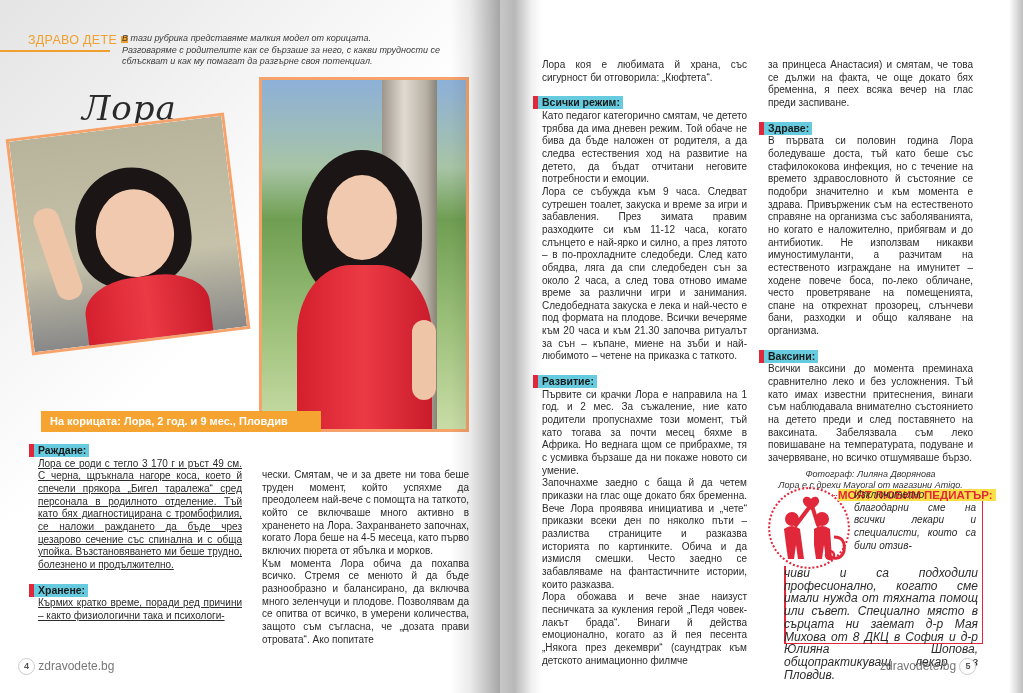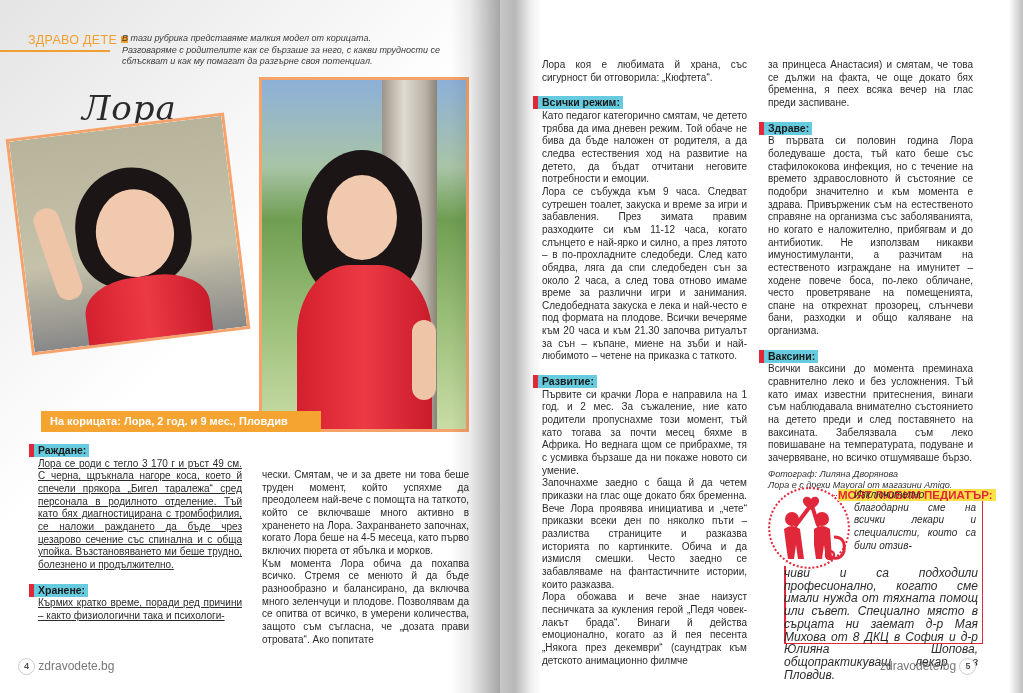--- a/index.html
+++ b/index.html
@@ -36,21 +36,21 @@
   .girl-arm { position: absolute; background: #efc5a8; border-radius: 12px; }
 
   .caption-bar { position: absolute; left: 41px; top: 411px; width: 280px; height: 21px; background: #f5a431; color: #fff; font-weight: bold; font-size: 11px; line-height: 21px; padding-left: 9px; }
 
   
   .col { position: absolute; font-size: 10px; line-height: 12.65px; color: #2b2b2b; text-align: justify; }
   .col p { margin: 0; }
   .heading { display: inline-block; position: relative; background: #66cbdf; font-weight: bold; font-size: 10.5px; padding: 0 3px 0 4px; margin-left: -4px; line-height: 13px; color: #1a1a1a; }
   .heading::before { content: ""; position: absolute; left: -5px; top: 0; width: 5px; height: 13px; background: #e0283a; }
   .block { margin-bottom: 12px; }
-  .credit { text-align: left; font-style: italic; font-size: 9px; line-height: 11.5px; color: #333; margin-top: 4px; }
+  .credit { text-align: center; font-style: italic; font-size: 9px; line-height: 11.5px; color: #333; margin-top: 4px; }
 
   .col-l1 { left: 38px; top: 444px; width: 204px; text-decoration: underline; }
   .col-l2 { left: 262px; top: 469px; width: 207px; }
   .col-r1 { left: 542px; top: 59px; width: 205px; }
   .col-r2 { left: 768px; top: 59px; width: 205px; }
 
   .folio { position: absolute; top: 658px; font-size: 12px; color: #777; }
   .folio .num { display: inline-block; width: 17px; height: 17px; border: 1px solid #ccc; border-radius: 50%; text-align: center; line-height: 15px; font-size: 9px; font-weight: bold; color: #555; vertical-align: middle; background: #fff; }
   .folio-left { left: 18px; }
   .folio-right { left: 880px; }

